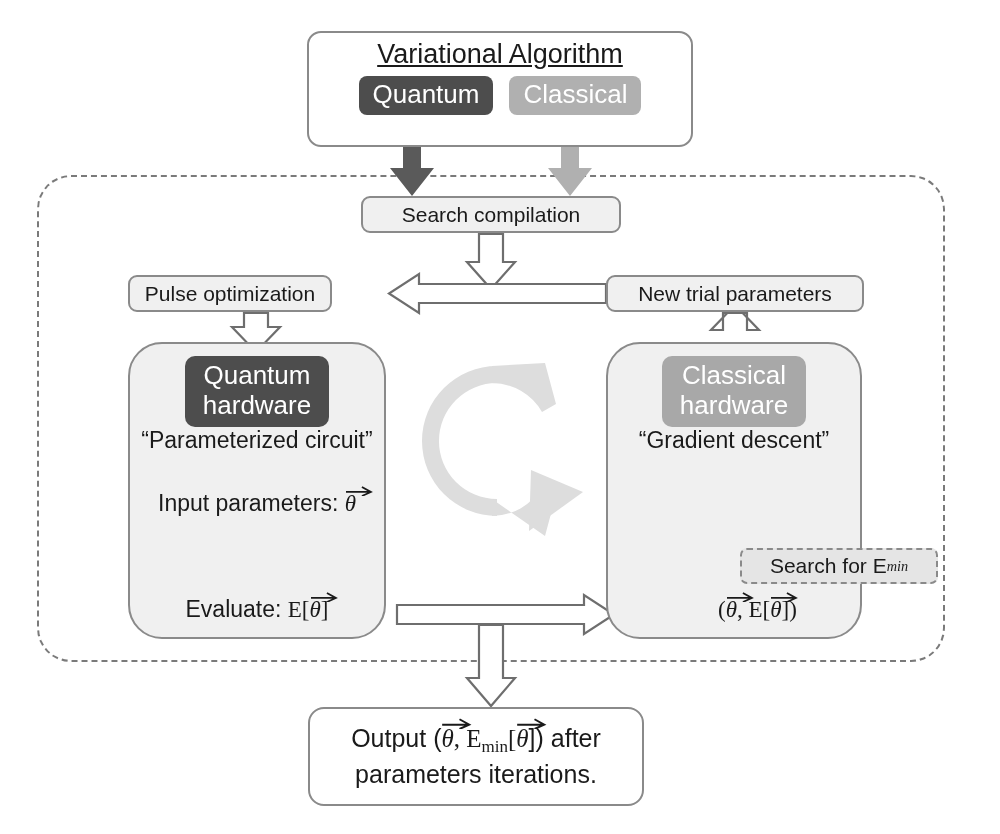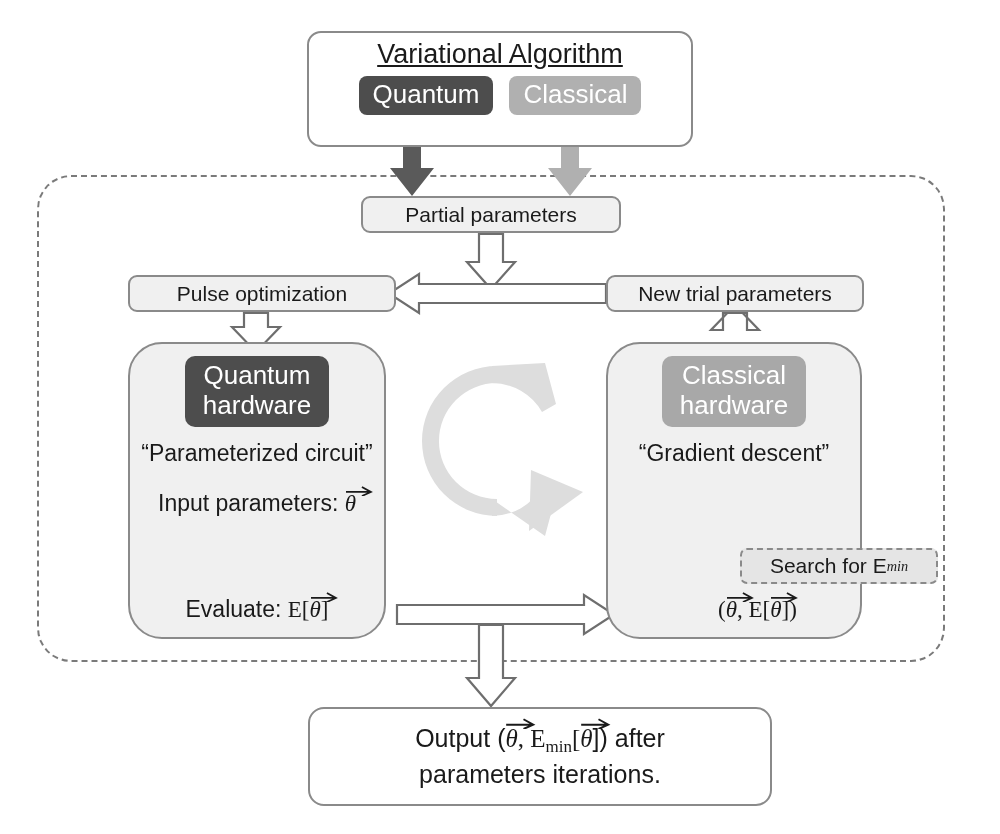--- a/index.html
+++ b/index.html
@@ -69,21 +69,21 @@
     border: 2px solid #8a8a8a;
     border-radius: 9px;
     display: flex;
     align-items: center;
     justify-content: center;
     font-size: 21px;
     color: #1a1a1a;
     white-space: nowrap;
   }
   .box-partial  { left: 361px; top: 196px; width: 260px; height: 37px; }
-  .box-pulse    { left: 128px; top: 275px; width: 268px; height: 37px; }
+  .box-pulse    { left: 128px; top: 275px; width: 204px; height: 37px; }
   .box-newtrial { left: 606px; top: 275px; width: 258px; height: 37px; }
 
   
   .hw-panel {
     background: #f0f0f0;
     border: 2px solid #8a8a8a;
     border-radius: 34px;
     display: flex;
     flex-direction: column;
     align-items: center;
@@ -99,21 +99,20 @@
     text-align: center;
     padding: 4px 18px 7px 18px;
     margin-top: 12px;
     white-space: nowrap;
   }
   .hw-badge-q { background: #4d4d4d; }
   .hw-badge-c { background: #a8a8a8; }
 
   .quoted {
     font-size: 23px;
-    margin-top: 13px;
     white-space: nowrap;
     color: #1a1a1a;
   }
   .mathline {
     font-size: 23px;
     white-space: nowrap;
     color: #1a1a1a;
   }
   .mq-input  { position: absolute; left: 0; right: 0; top: 146px; text-align: center; }
   .mq-eval   { position: absolute; left: 0; right: 0; top: 252px; text-align: center; }
@@ -146,21 +145,21 @@
     display: flex;
     align-items: center;
     justify-content: center;
     font-size: 21px;
     white-space: nowrap;
     color: #1a1a1a;
   }
 
   
   .output-card {
-    left: 308px; top: 707px; width: 464px; height: 99px;
+    left: 308px; top: 707px; width: 336px; height: 99px;
     border: 2px solid #8a8a8a;
     border-radius: 16px;
     background: #ffffff;
     display: flex;
     align-items: center;
     justify-content: center;
     text-align: center;
     font-size: 25px;
     line-height: 1.3;
     color: #1a1a1a;
@@ -246,21 +245,21 @@
   </svg>
 
   <div class="abs top-card">
     <div class="top-title">Variational Algorithm</div>
     <div class="badge-row">
       <div class="badge badge-quantum">Quantum</div>
       <div class="badge badge-classical">Classical</div>
     </div>
   </div>
 
-  <div class="abs pillbox box-partial">Partial parameters</div>
+  <div class="abs pillbox box-partial">Search compilation</div>
   <div class="abs pillbox box-pulse">Pulse optimization</div>
   <div class="abs pillbox box-newtrial">New trial parameters</div>
 
   <div class="abs hw-panel panel-quantum">
     <div class="hw-badge hw-badge-q">
       <div>Quantum</div>
       <div>hardware</div>
     </div>
     <div class="quoted">“Parameterized circuit”</div>
 

